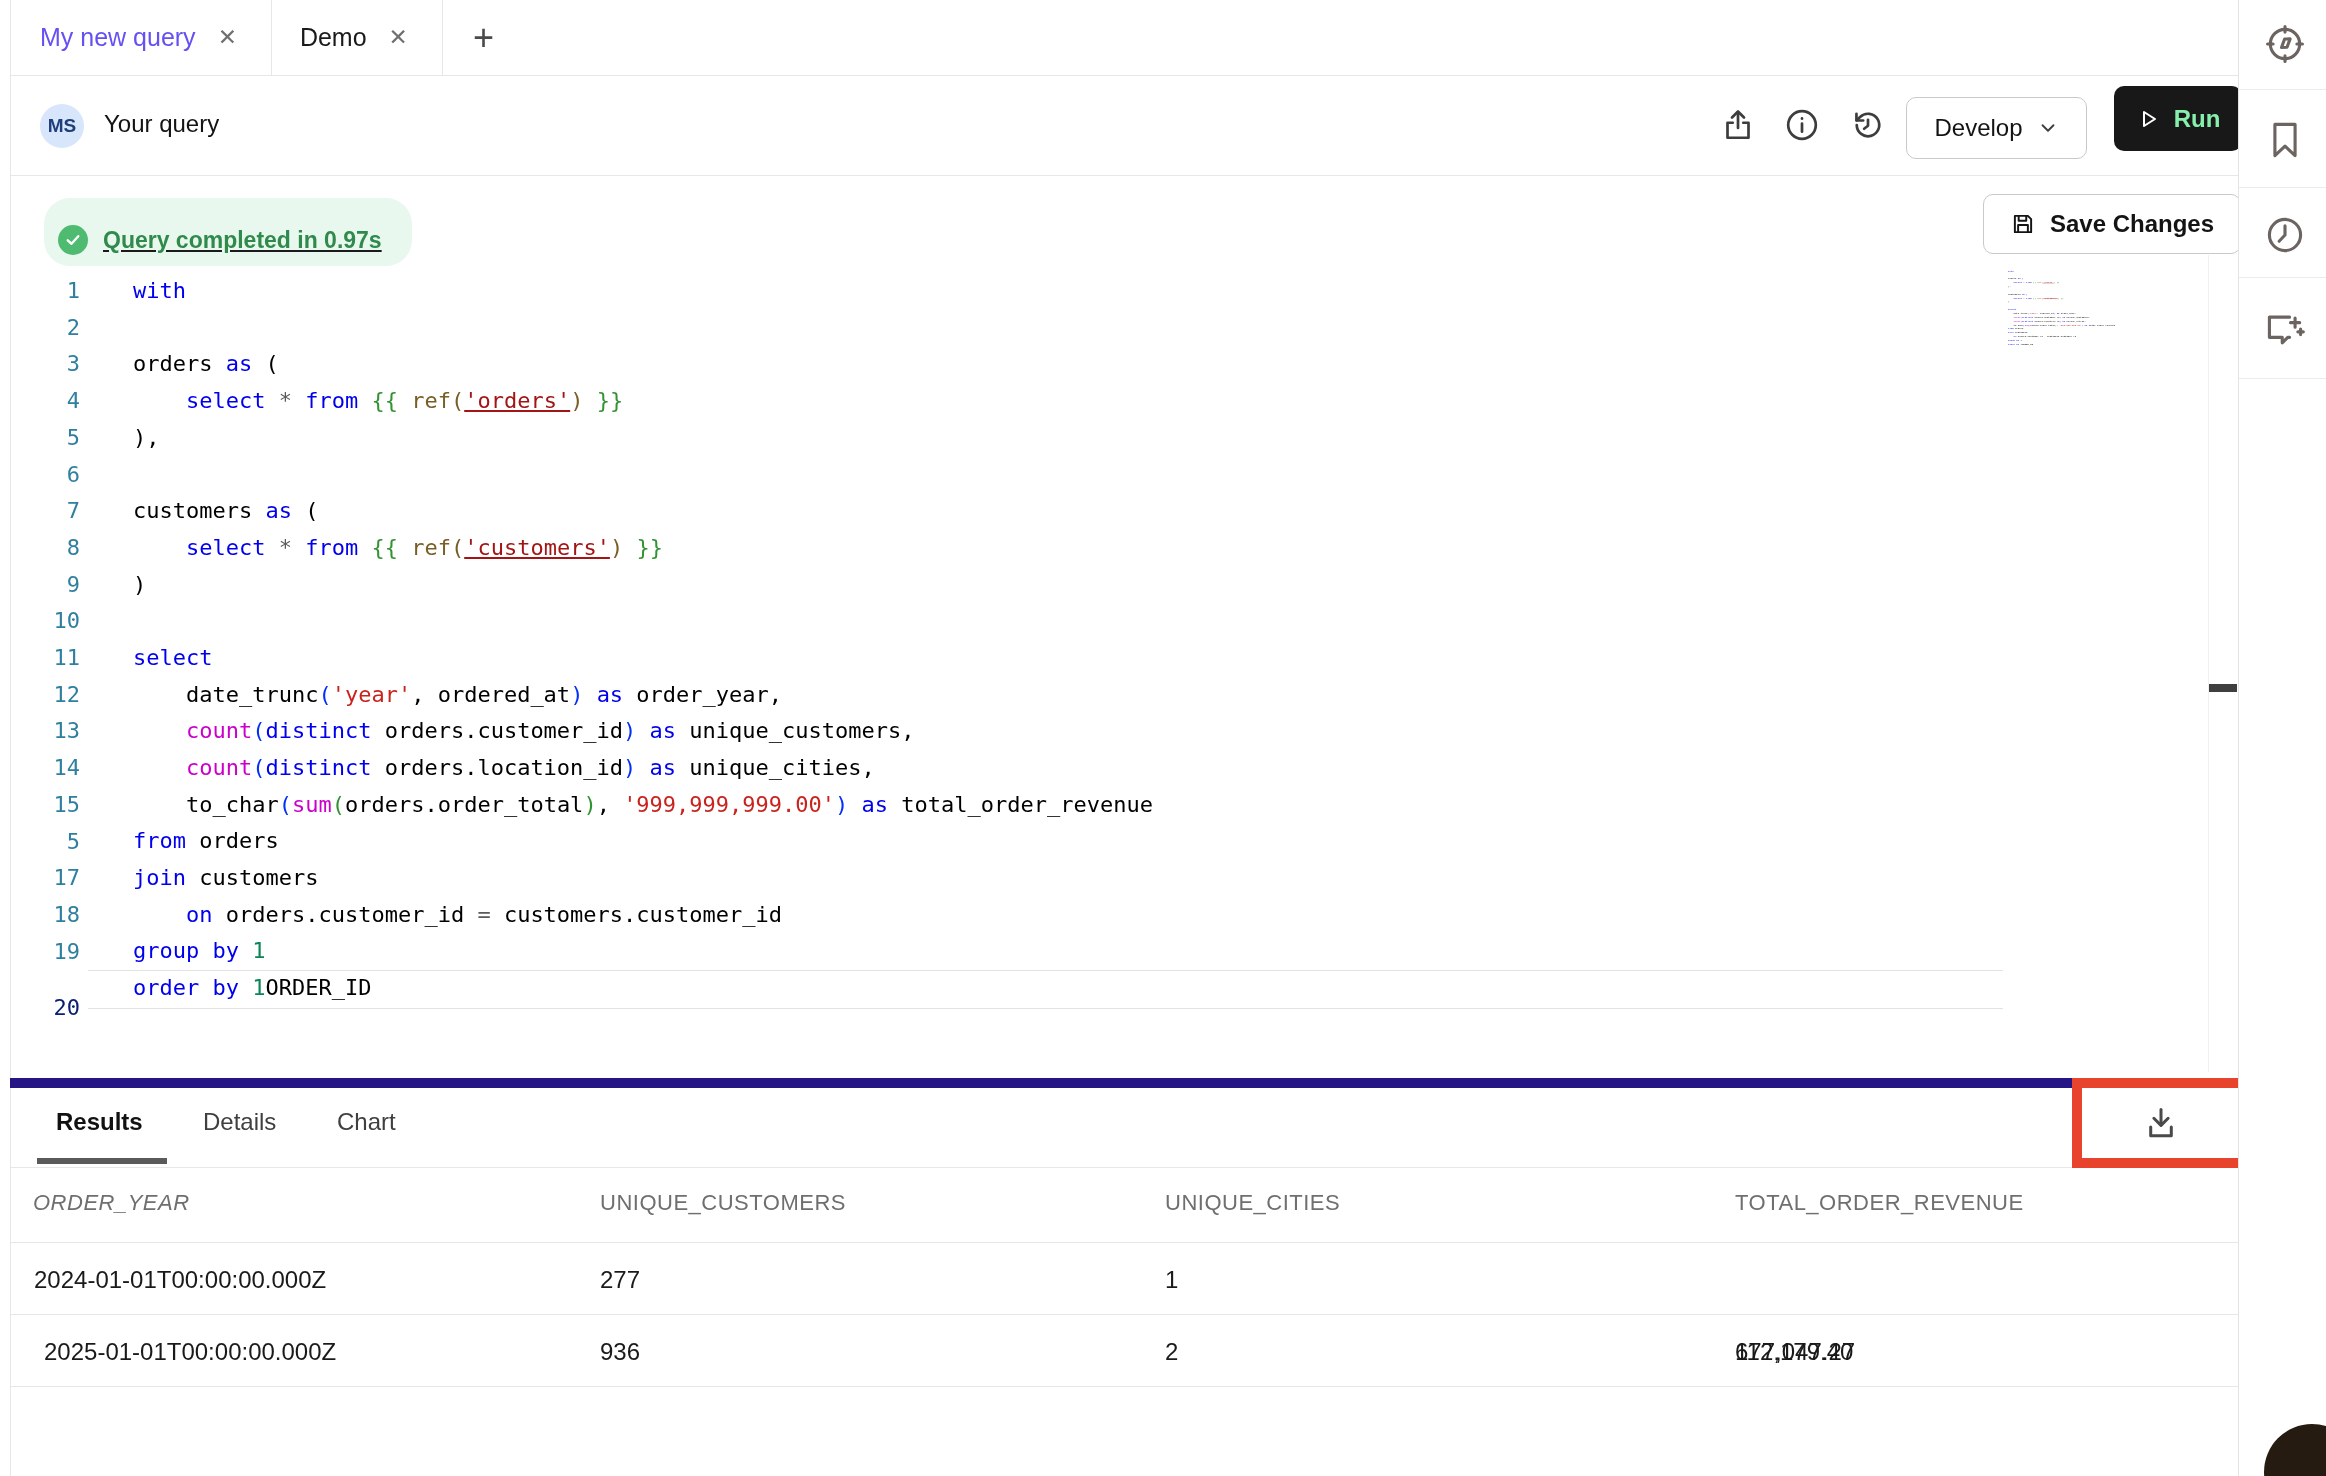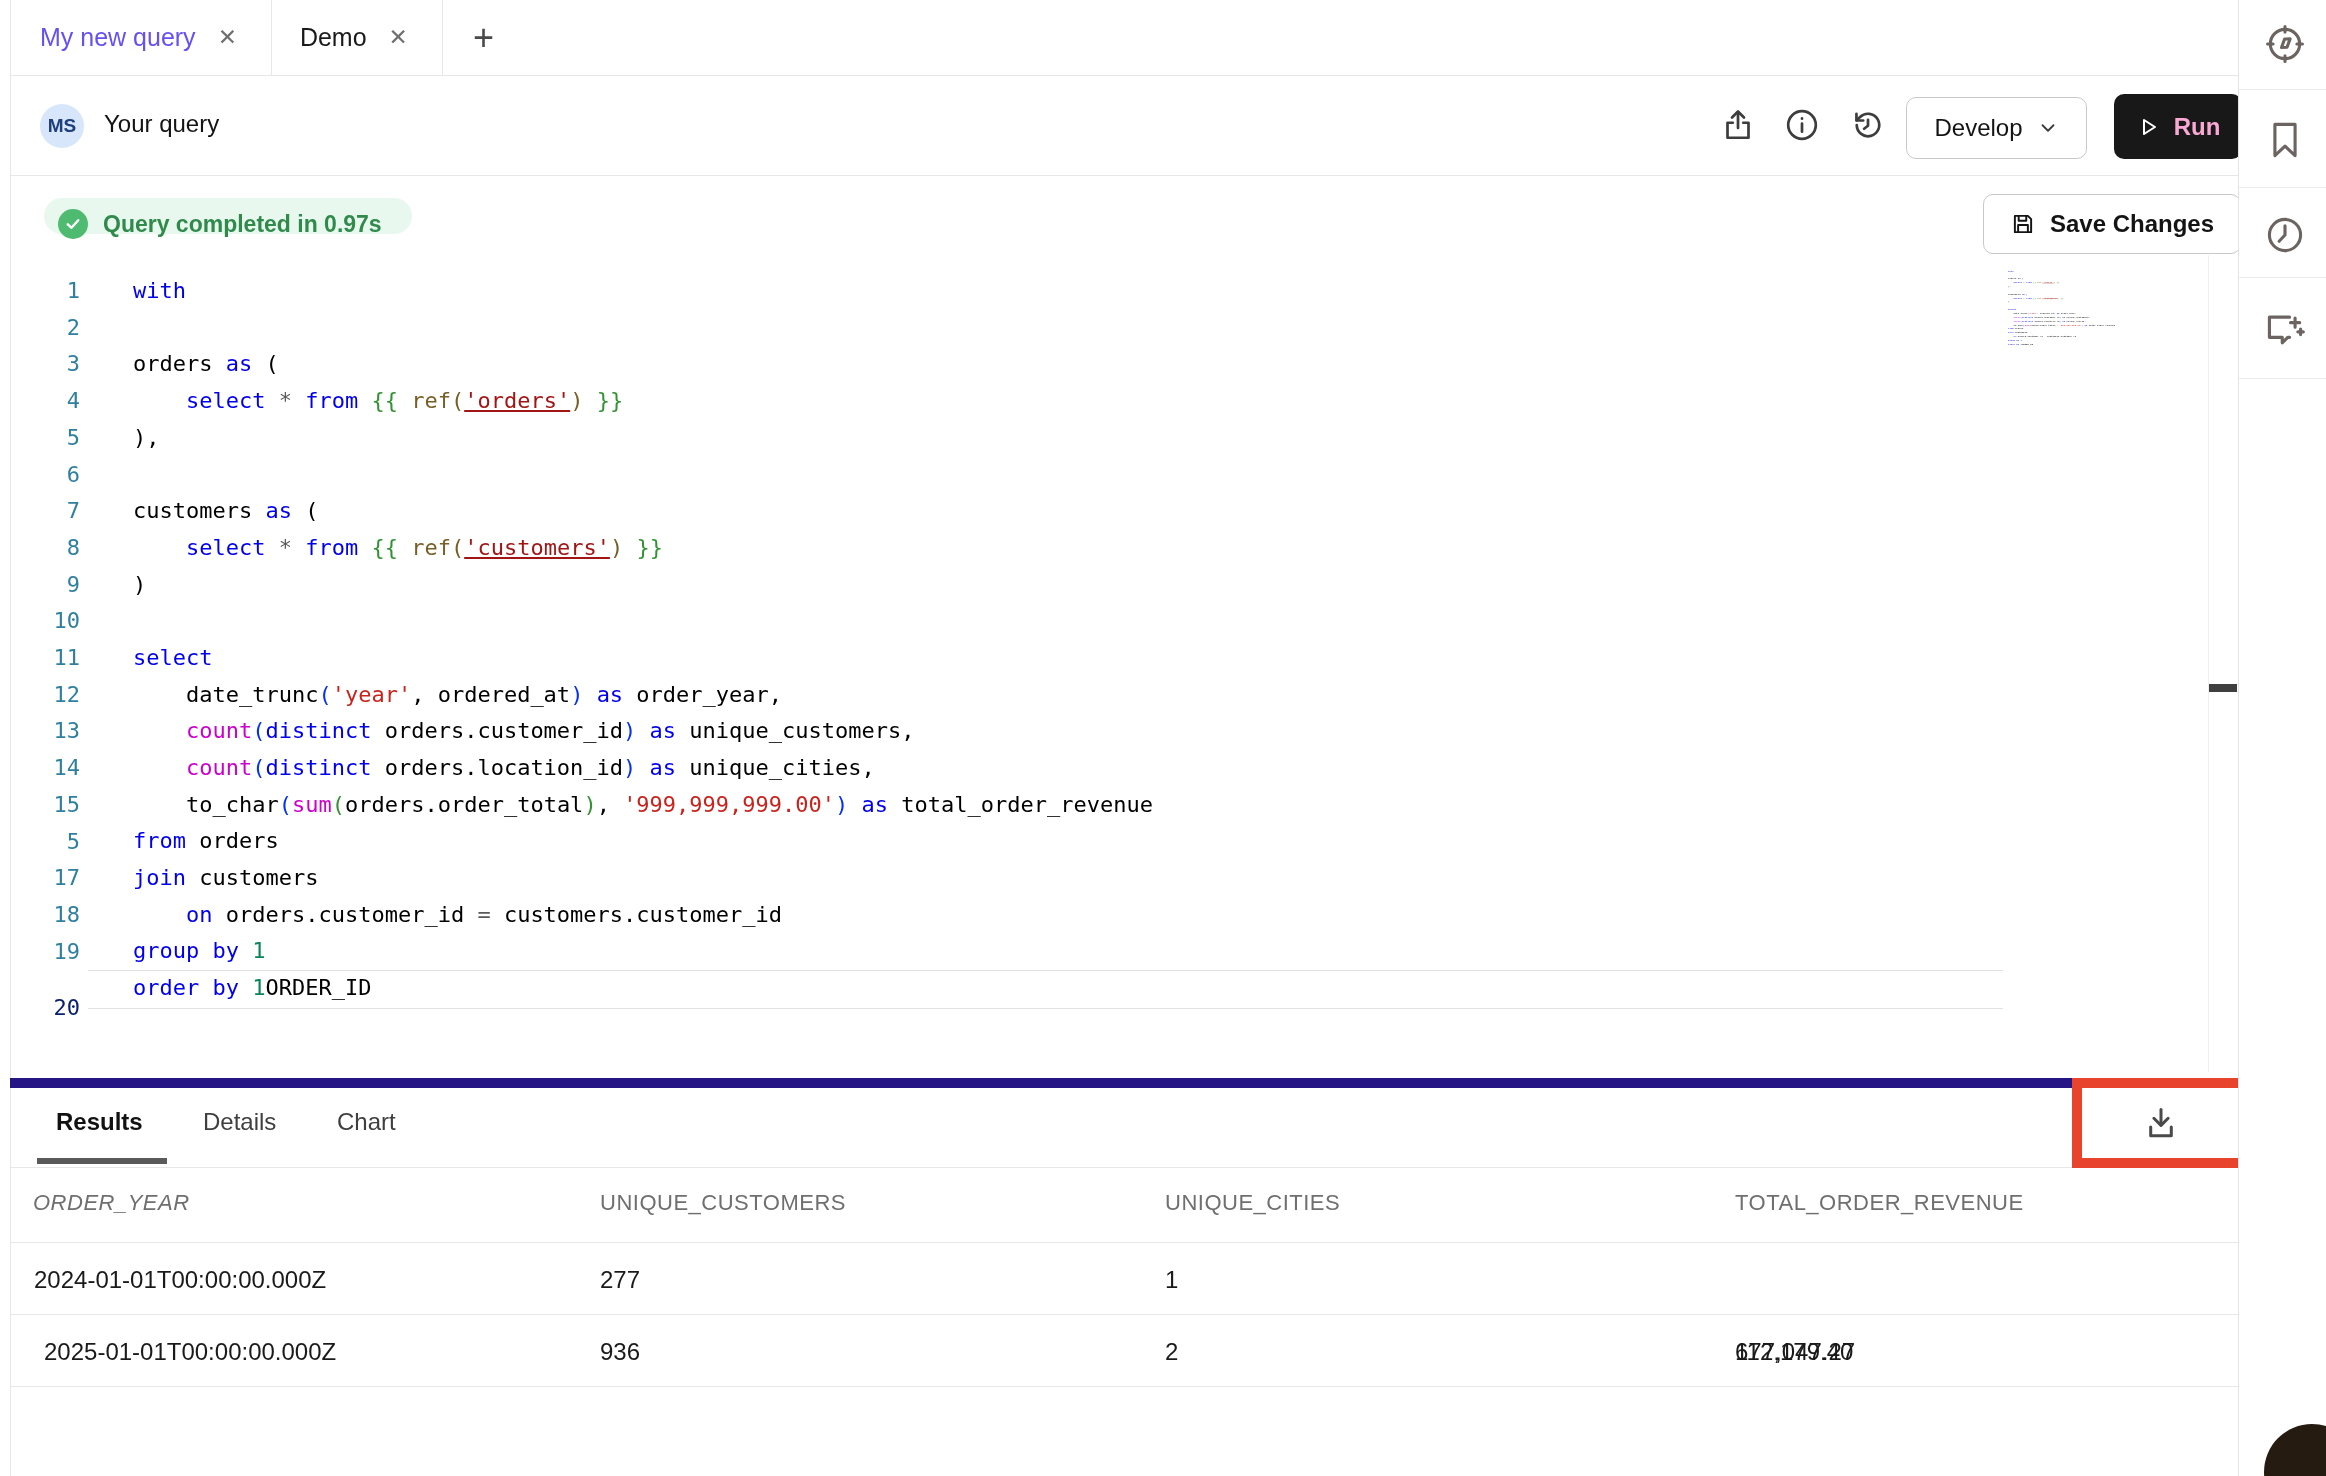--- a/index.html
+++ b/index.html
@@ -21,25 +21,25 @@
   
   .header { position:absolute; left:12px; top:75px; right:88px; height:100px; }
   .avatar { position:absolute; left:28px; top:29px; width:44px; height:44px; border-radius:50%;
             background:#d7e6fb; color:#1e3f7a; font-size:19px; font-weight:bold;
             display:flex; align-items:center; justify-content:center; }
   .ptitle { position:absolute; left:92px; top:35px; font-size:24px; color:#141414; }
   .hicon { position:absolute; top:32px; width:36px; height:36px; color:#3d3d3d; cursor:pointer; }
   .btn { position:absolute; display:flex; align-items:center; justify-content:center; gap:14px;
          border-radius:10px; font-size:24px; cursor:pointer; }
   .btn-develop { left:1894px; top:22px; width:181px; height:62px; border:1.5px solid #c9c9c9; background:#fff; color:#141414; }
-  .btn-run { left:2102px; top:19px; width:128px; height:65px; background:#181818; color:#f9a8d4; font-weight:600; }
-
-  
-  .badge { position:absolute; left:44px; top:198px; height:36px; padding:16px 30px 0 14px; border-radius:26px;
-           background:#e9f8ee; display:flex; align-items:center; gap:15px; }
+  .btn-run { left:2102px; top:11px; width:128px; height:65px; background:#181818; color:#86efac; font-weight:600; }
+
+  
+  .badge { position:absolute; left:44px; top:198px; height:68px; padding:16px 30px 0 14px; border-radius:26px;
+           background:#e9f8ee; display:flex; align-items:center; gap:15px;text-decoration:underline; }
   .badge .btext { color:#2f8a4c; font-size:23px; font-weight:600; }
   .checkcircle { width:30px; height:30px; border-radius:50%; background:#4fbb71; color:#fff;
                  display:flex; align-items:center; justify-content:center; }
   .btn-save { left:1983px; top:194px; width:258px; height:60px; border:1.5px solid #c9c9c9; background:#fff; color:#141414;font-weight:bold; }
 
   
   .editor { position:absolute; left:12px; top:255px; right:100px; height:815px; }
   .gutter { position:absolute; left:0; top:18px; width:68px; text-align:right;
             font-family:"DejaVu Sans Mono", monospace; font-size:22px; line-height:36.7px; color:#2f7f9f; }
   .gutter .ln.active { color:#0b216f;margin-top:20px; }

